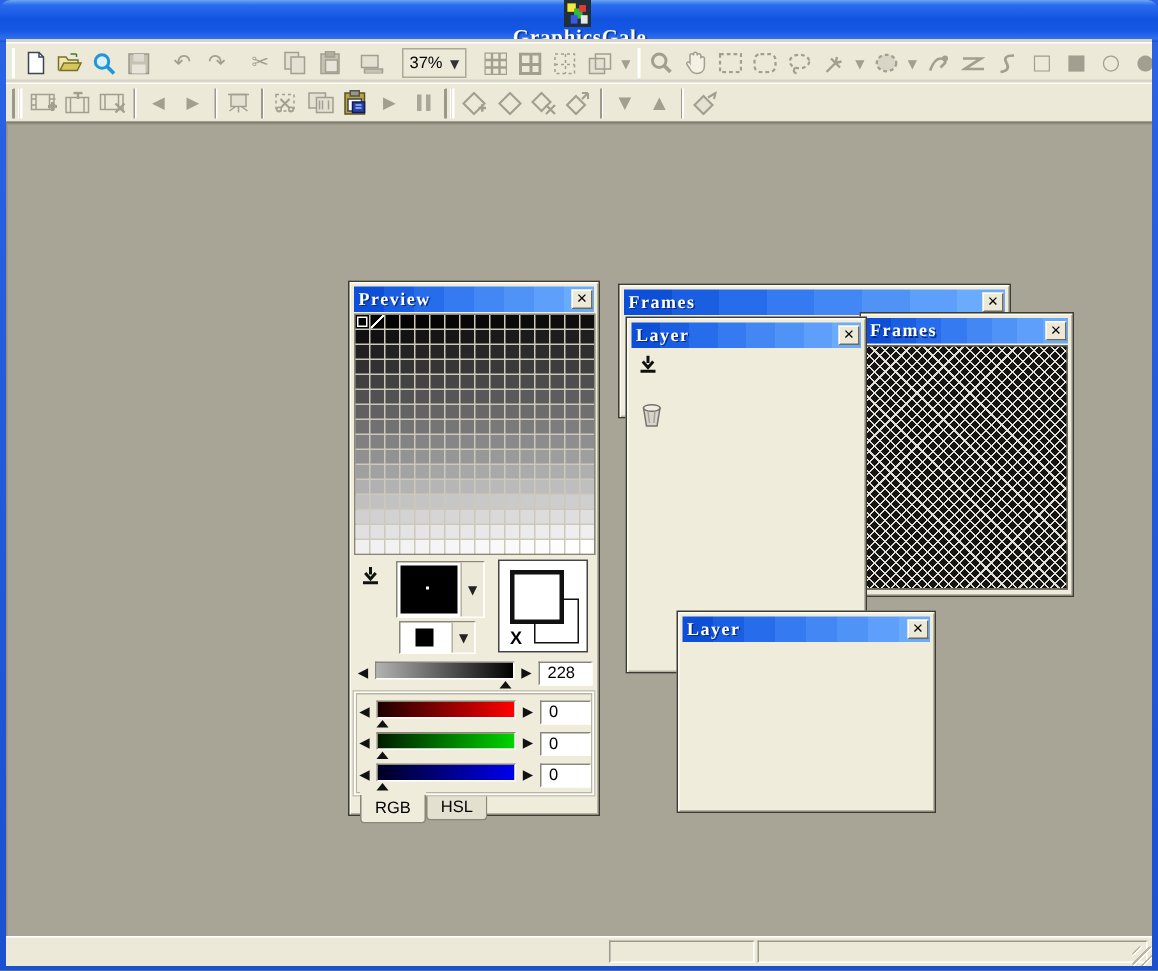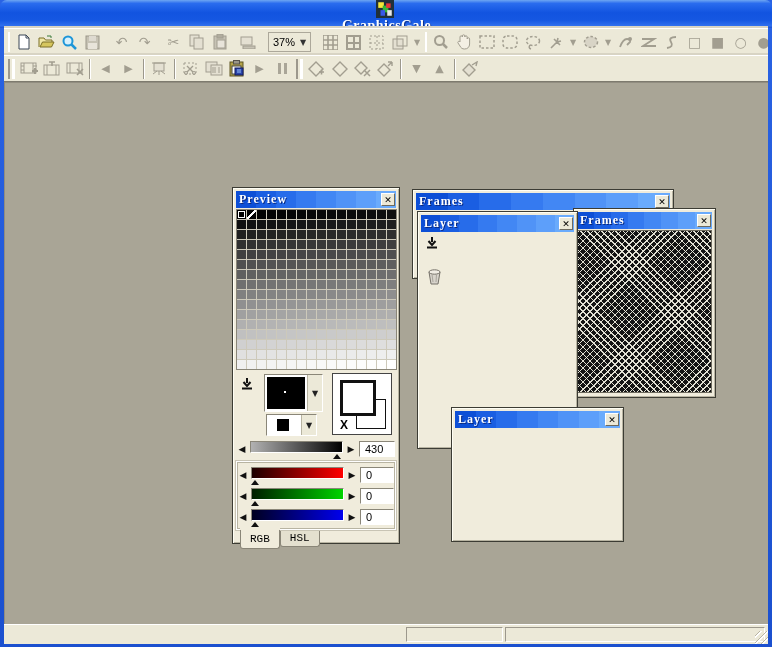--- a/index.html
+++ b/index.html
@@ -108,21 +108,21 @@
     border:1px solid; border-color:#8a8678 #fff #fff #8a8678; }
   .thumb { position:absolute; bottom:-1px; width:0; height:0;
     border-left:4px solid transparent; border-right:4px solid transparent;
     border-bottom:5px solid #111; }
   .val { width:36px; height:16px; background:#fff; border:1px solid;
     border-color:#8a8678 #fff #fff #8a8678; font-family:"Liberation Sans",sans-serif;
     font-size:11px; color:#000; display:flex; align-items:center; padding-left:5px; }
   .rgb-group { border:1px solid #fff; box-shadow:0 0 0 1px #b8b4a2 inset;
     outline:1px solid #c8c4b4; margin-top:2px; padding:2px 0; }
   .tabs { display:flex; align-items:flex-start; padding-left:4px; height:22px; }
-  .tab { font-family:Liberation Mono, monospace; font-size:11px; color:#000;
+  .tab { font-family:Liberation Sans, sans-serif; font-size:11px; color:#000;
     padding:2px 9px 3px; background:#f0ecdc; border:1px solid #8a8678; border-top:none; }
   .tab.active { border-radius:0 0 3px 3px; padding-top:3px; z-index:2; box-shadow:0 -2px 0 #f0ecdc; }
   .tab.inactive { height:17px; margin-top:0; border-radius:0 0 3px 3px; background:#e4e0cf; }
 
   
   .preview-body { width:135px; height:163px; background-color:#141414;
     border:1px solid #6d6a5e; background-image:
       repeating-linear-gradient(45deg, rgba(235,233,220,.95) 0 1px, transparent 1px 5px),
       repeating-linear-gradient(135deg, rgba(235,233,220,.95) 0 1px, transparent 1px 5px); }
 
@@ -734,21 +734,21 @@
           </div>
         </div>
 
         <div class="slider-row">
           <div class="sl-arrow">◀</div>
           <div class="track-wrap">
             <div class="track" style="background:linear-gradient(90deg,#b2b2b2,#000);"></div>
             <div class="thumb" style="right:2px;"></div>
           </div>
           <div class="sl-arrow">▶</div>
-          <div class="val">430</div>
+          <div class="val">228</div>
         </div>
 
         <div class="rgb-group">
           <div class="slider-row">
             <div class="sl-arrow">◀</div>
             <div class="track-wrap">
               <div class="track" style="background:linear-gradient(90deg,#1c0000,#ff0000);"></div>
               <div class="thumb" style="left:0;"></div>
             </div>
             <div class="sl-arrow">▶</div>

